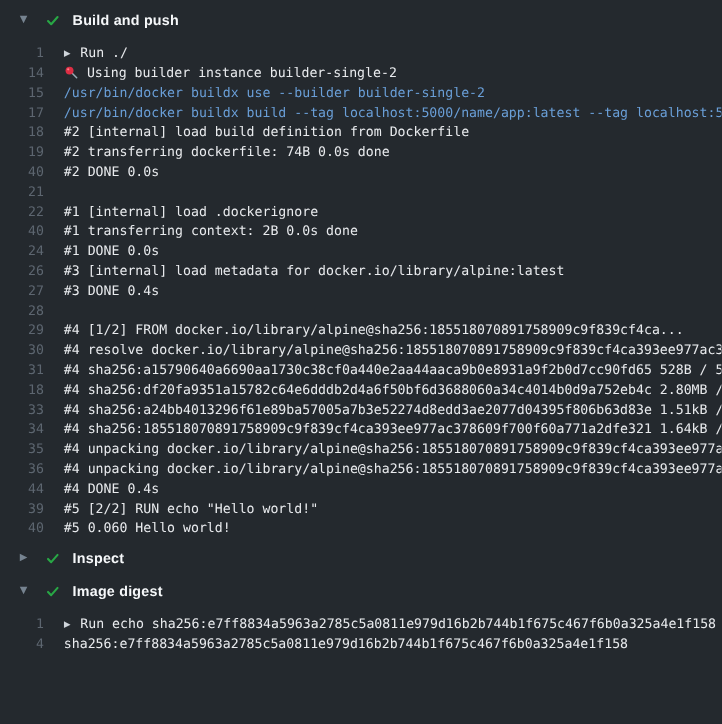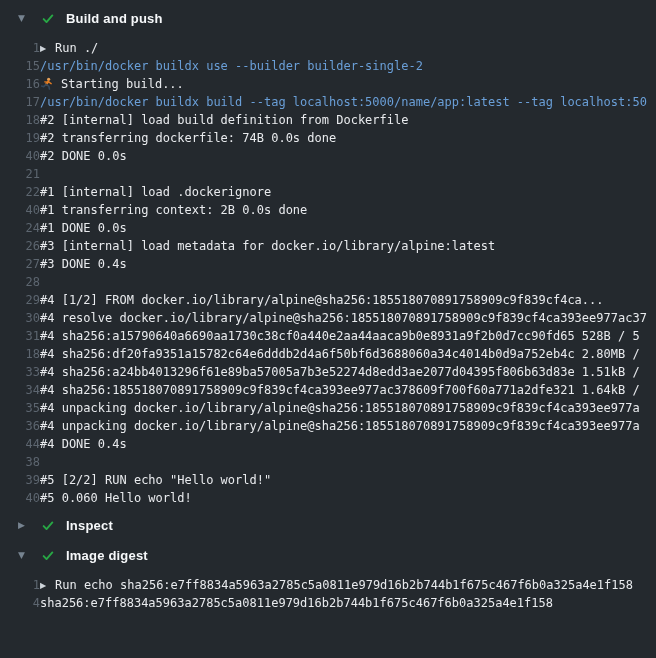--- a/index.html
+++ b/index.html
@@ -37,21 +37,21 @@
   .log-line {
     display: flex; height: 18px; line-height: 18px;
     font-size: 12px;
   }
   .line-num {
     width: 40px; flex: none; text-align: right;
     color: var(--num, #5d6670);
     cursor: pointer;
   }
   .line-text {
-    flex: 1; 
+    flex: 1; margin-left: 18px;
     white-space: pre; overflow: hidden;
     color: var(--text, #e9ebee);
   }
   .line-text.command { color: var(--command, #6a9fd8); }
 
   .expander {
     display: inline-block; width: 10px; margin-right: 5px;
     font-family: "DejaVu Sans", sans-serif;
     font-size: 8px; color: #ced4da;
     vertical-align: 1px;
@@ -75,35 +75,34 @@
         </svg>
       </span>
       <span class="section-title">Build and push</span>
     </div>
     <div class="section-lines">
   <div class="log-line">
     <span class="line-num">1</span>
     <span class="line-text"><span class="expander">▶</span>Run ./</span>
   </div>
 
+  <div class="log-line">
+    <span class="line-num">14</span>
+    <span class="line-text"><span class="emoji"><svg width="13" height="13" viewBox="0 0 14 14" aria-hidden="true">
+                <line x1="8.2" y1="8.2" x2="12.6" y2="12.6" stroke="#99aab5" stroke-width="1.5" stroke-linecap="round"></line>
+                <circle cx="5.6" cy="5.6" r="3.9" fill="#dd2e44"></circle>
+                <circle cx="4.3" cy="4.3" r="1.1" fill="#ff7f8c"></circle>
+              </svg></span>Using builder instance builder-single-2</span>
+  </div>
 
   <div class="log-line">
     <span class="line-num">15</span>
     <span class="line-text command">/usr/bin/docker buildx use --builder builder-single-2</span>
   </div>
 
-  <div class="log-line">
-    <span class="line-num">16</span>
-    <span class="line-text"><span class="emoji"><svg width="13" height="13" viewBox="0 0 14 14" aria-hidden="true">
-                <circle cx="9.3" cy="2.4" r="1.7" fill="#e6a057"></circle>
-                <path d="M9 4.6 L6.6 8" stroke="#e67e22" stroke-width="2.4" stroke-linecap="round" fill="none"></path>
-                <path d="M9.4 5.4 L12 7.2 M8.2 5.6 L5.2 5.2" stroke="#e67e22" stroke-width="1.5" stroke-linecap="round" fill="none"></path>
-                <path d="M6.6 8 L9.6 10 L10.2 13 M6.6 8 L4 10.4 L1.8 9.8" stroke="#34495e" stroke-width="1.7" stroke-linecap="round" stroke-linejoin="round" fill="none"></path>
-              </svg></span>Starting build...</span>
-  </div>
 
   <div class="log-line">
     <span class="line-num">17</span>
     <span class="line-text command">/usr/bin/docker buildx build --tag localhost:5000/name/app:latest --tag localhost:50</span>
   </div>
 
   <div class="log-line">
     <span class="line-num">18</span>
     <span class="line-text">#2 [internal] load build definition from Dockerfile</span>
   </div>
@@ -192,24 +191,20 @@
   <div class="log-line">
     <span class="line-num">36</span>
     <span class="line-text">#4 unpacking docker.io/library/alpine@sha256:185518070891758909c9f839cf4ca393ee977a</span>
   </div>
 
   <div class="log-line">
     <span class="line-num">44</span>
     <span class="line-text">#4 DONE 0.4s</span>
   </div>
 
-  <div class="log-line">
-    <span class="line-num">38</span>
-    <span class="line-text"></span>
-  </div>
 
   <div class="log-line">
     <span class="line-num">39</span>
     <span class="line-text">#5 [2/2] RUN echo "Hello world!"</span>
   </div>
 
   <div class="log-line">
     <span class="line-num">40</span>
     <span class="line-text">#5 0.060 Hello world!</span>
   </div>

